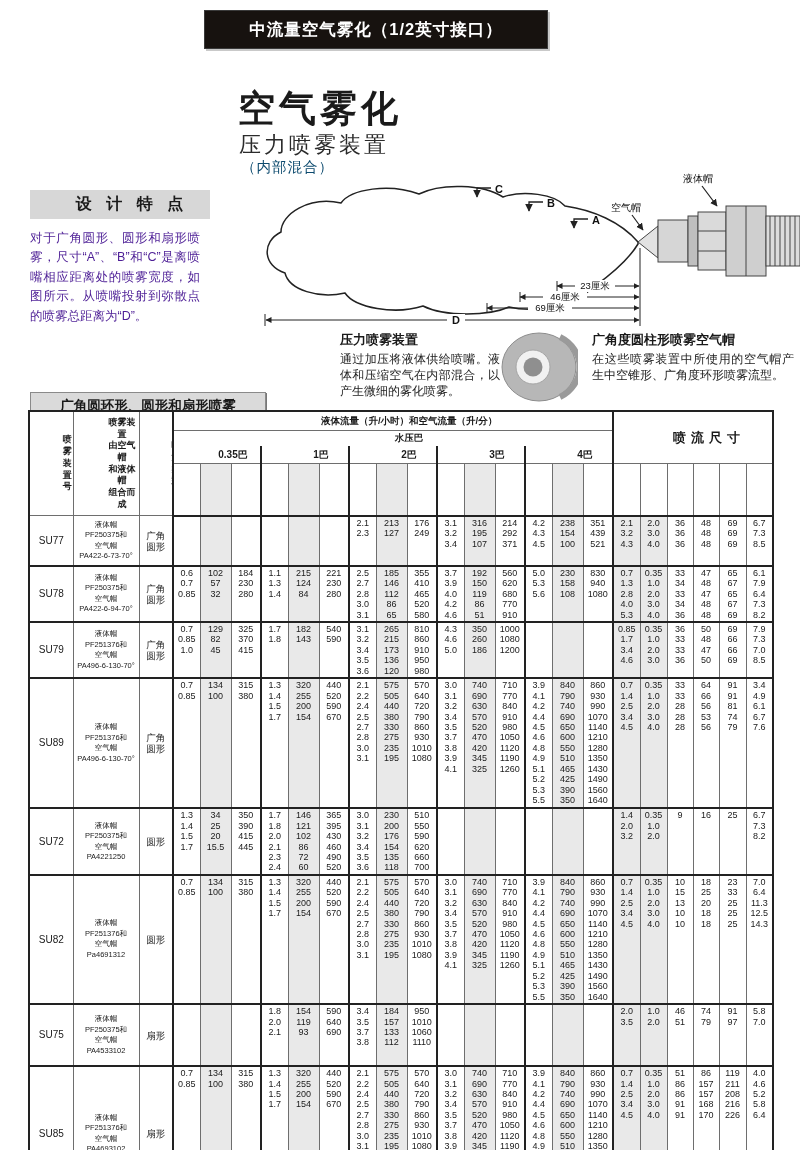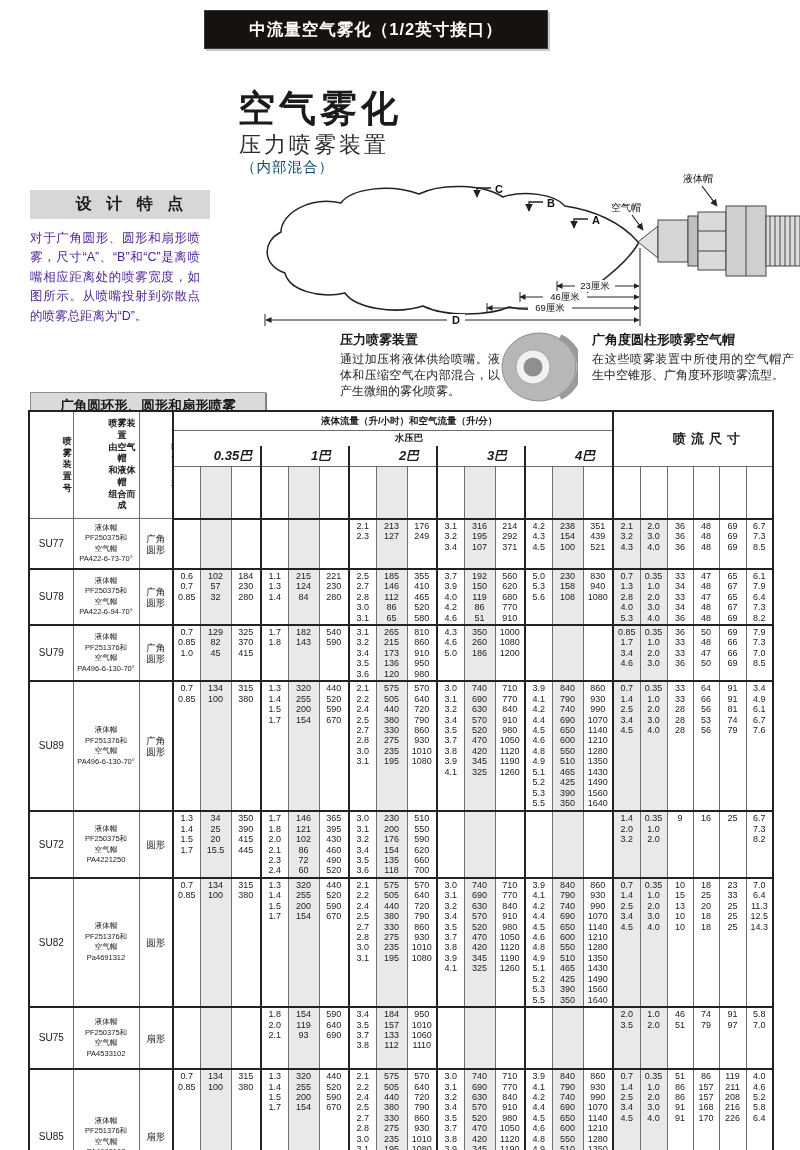--- a/index.html
+++ b/index.html
@@ -46,21 +46,21 @@
   #spec td.c-model{vertical-align:middle;font-size:10px;white-space:normal;margin-left:31px;}
   #spec td.c-device{vertical-align:middle;font-size:7.5px;line-height:1.4;}
   #spec td.c-type{vertical-align:middle;font-size:9.5px;}
   .shade{background:#e9e9e9;}
   .gsep{border-left:2px solid #222 !important;}
   #spec tbody td{border-bottom:2px solid #222;}
   #spec tr.sub-row th{border-bottom:2px solid #222;}
   .hdr{font-size:9px;white-space:pre-line;line-height:1.3;}
   .flow-title{font-size:9.5px;height:16px;}
   .wp{font-size:9.5px;height:12px;border-bottom-style:hidden !important;}
-  th.group{font-size:13px;height:15px;border-top-style:hidden !important;font-style:italic;}
+  th.group{font-size:10px;height:15px;border-top-style:hidden !important;}
   .dims-title{font-size:13px;letter-spacing:5px;}
   tr.sub-row th{height:34px;font-weight:bold;}
   .sh-main{display:block;font-size:8.5px;line-height:1.15;white-space:pre-line;}
   .sh-sub{display:block;font-size:6.3px;font-weight:normal;line-height:1.1;}
   #spec tbody tr:nth-child(1){height:50px;}
   #spec tbody tr:nth-child(2){height:54px;}
   #spec tbody tr:nth-child(3){height:55px;}
   #spec tbody tr:nth-child(4){height:130px;}
   #spec tbody tr:nth-child(5){height:65px;}
   #spec tbody tr:nth-child(6){height:112px;}

